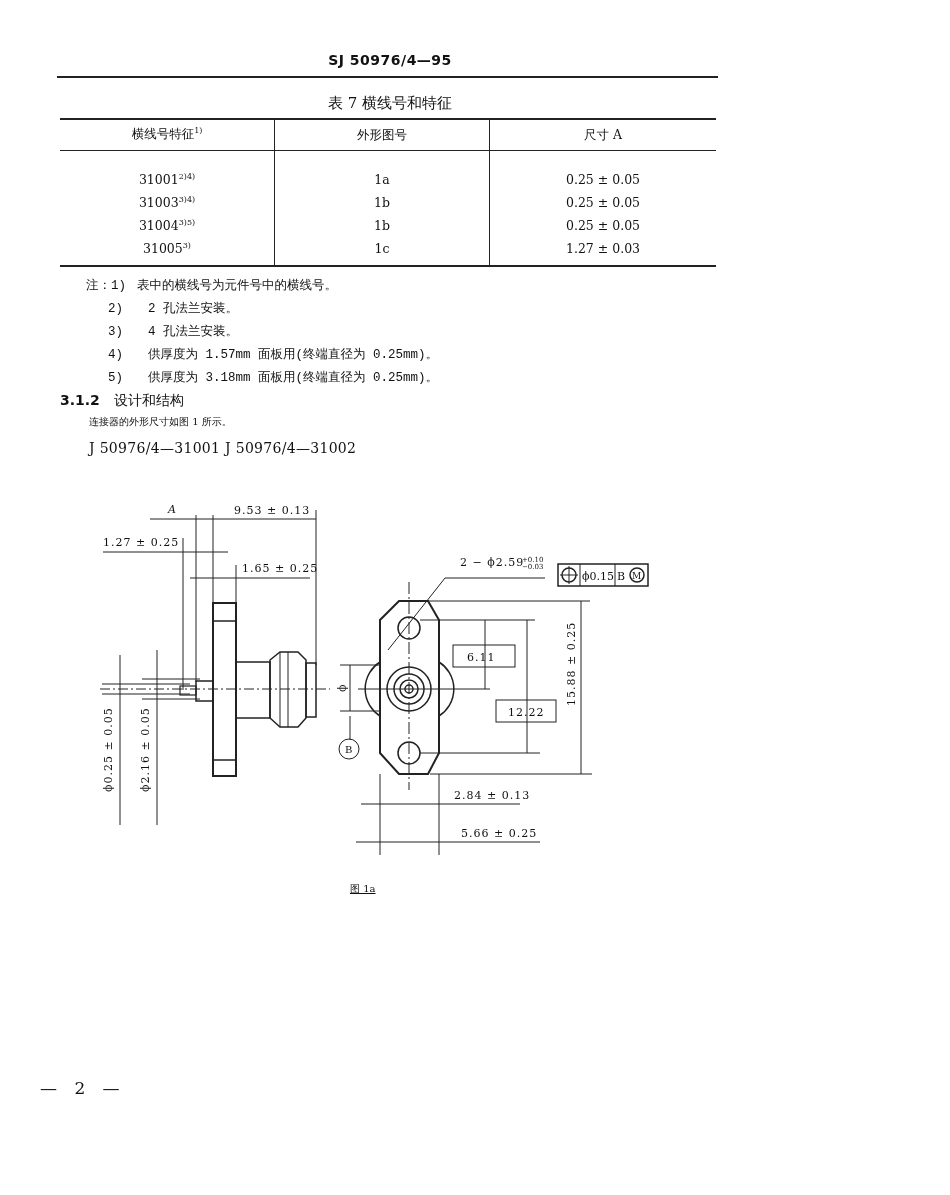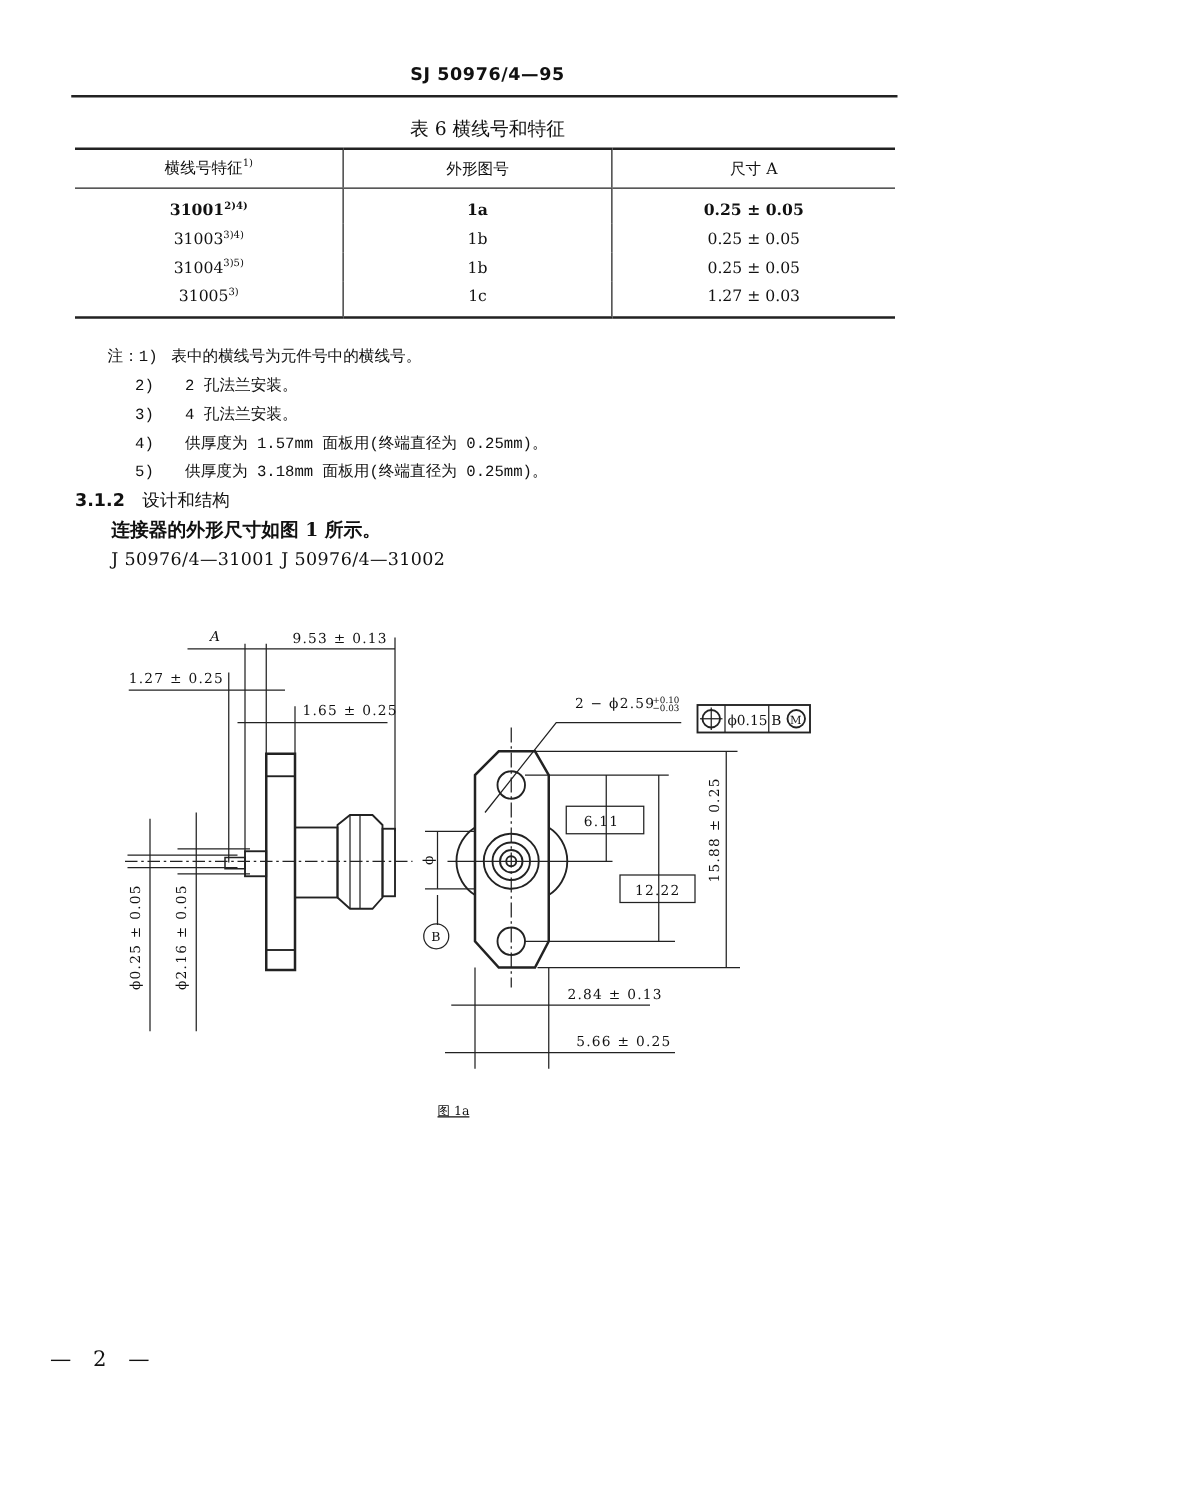--- a/index.html
+++ b/index.html
@@ -6,42 +6,42 @@
   body { width:950px; height:1195px; position:relative; overflow:hidden;
          font-family:"DejaVu Serif", "Liberation Serif", serif; color:#111; }
   .abs { position:absolute; }
   .hdr { left:0; width:780px; top:52px; text-align:center; font-family:"DejaVu Sans","Liberation Sans",sans-serif; font-weight:bold; font-size:14px; letter-spacing:0.5px; }
   .hrule { left:57px; width:661px; top:76px; border-top:2px solid #222; }
   .tcap { left:0; width:780px; top:94px; text-align:center; font-size:15px; }
   table.t1 { position:absolute; left:60px; top:118px; width:656px; border-collapse:collapse; font-size:12.5px; }
   table.t1 th { font-weight:normal; height:28px; border-top:2px solid #222; border-bottom:1.5px solid #222; }
   table.t1 td { height:21px; text-align:center; }
   table.t1 th + th, table.t1 td + td { border-left:1px solid #222;margin-top:29px; }
-  table.t1 tr.first td { padding-top:6px;font-weight:bold; }
+  table.t1 tr.first td { padding-top:18px; }
   table.t1 tr.last td { padding-bottom:6px; border-bottom:2px solid #222; }
   sup { font-size:8px; }
   .notes { left:86px; top:275px; font-size:12.5px; line-height:23px; }
   .notes .n { display:block;font-family:Liberation Mono, monospace; }
   .notes .ind { padding-left:22px; }
   .notes .lbl { display:inline-block; width:40px; }
   .sec { left:60px; top:392px; font-size:14px; }
   .sec b { font-family:"DejaVu Sans","Liberation Sans",sans-serif; margin-right:14px; }
-  .p1 { left:89px; top:415px; font-size:15px;font-weight:bold; }
+  .p1 { left:89px; top:415px; font-size:10px; }
   .p2 { left:89px; top:440px; font-size:14px; letter-spacing:0.3px; }
   svg.dwg { position:absolute; left:0; top:480px; }
   .figcap { left:350px; top:882px; font-size:10px;text-decoration:underline; }
   .pgno { left:40px; top:1078px; font-size:17px; letter-spacing:6px; }
 </style>
 </head>
 <body>
 
 <div class="abs hdr">SJ 50976/4—95</div>
 <div class="abs hrule"></div>
 
-<div class="abs tcap">表 6   横线号和特征</div>
+<div class="abs tcap">表 7   横线号和特征</div>
 
 <table class="t1">
   <thead>
     <tr>
       <th style="width:212px"><span>横线号特征</span><sup>1)</sup></th>
       <th style="width:212px">外形图号</th>
       <th>尺寸 A</th>
     </tr>
   </thead>
   <tbody>

